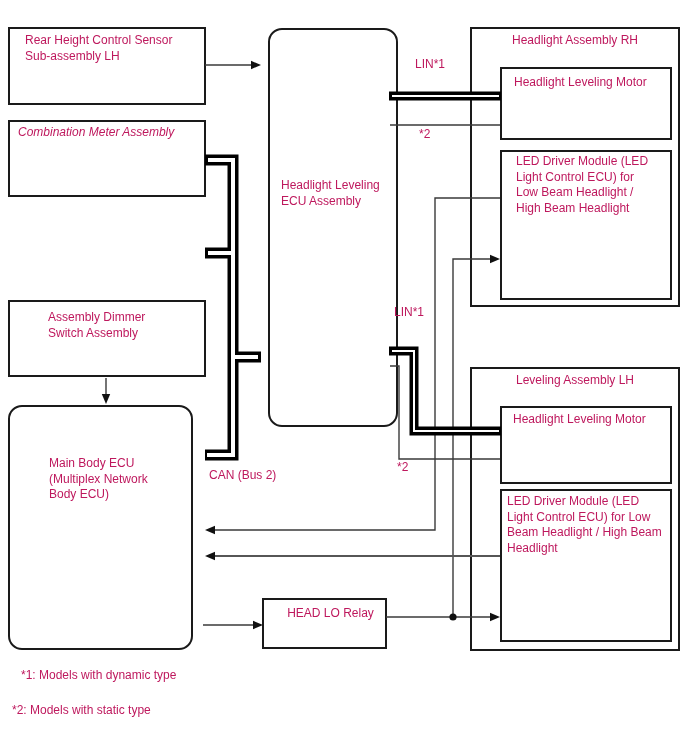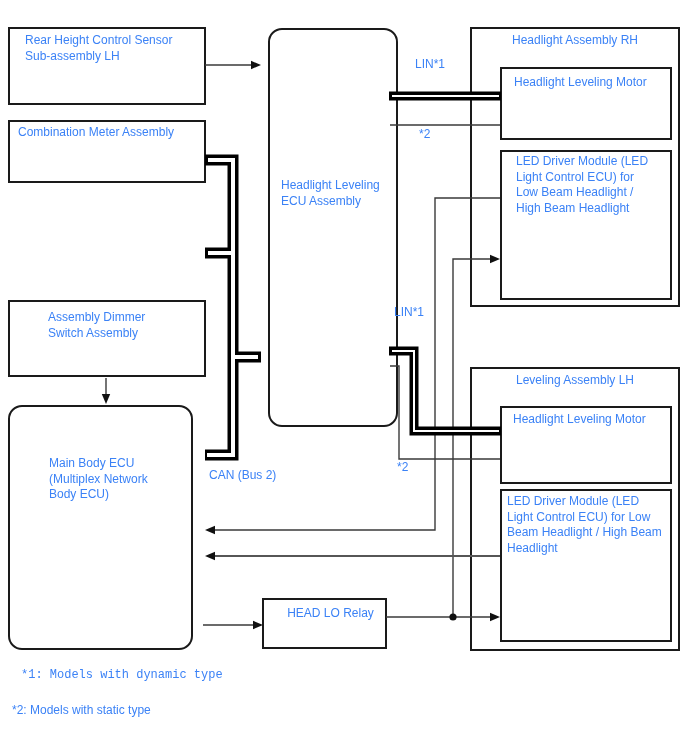--- a/index.html
+++ b/index.html
@@ -1,19 +1,19 @@
 <!DOCTYPE html>
 <html><head>
 <meta charset="utf-8">
 <style>
   html,body{margin:0;padding:0;background:#fff;}
   .canvas{
     position:relative;width:688px;height:755px;background:#ffffff;
     font-family:"Liberation Sans","DejaVu Sans",sans-serif;
-    font-size:12px;color:#3b82f6;overflow:hidden;
+    font-size:12px;color:#be185d;overflow:hidden;
   }
   .box{
     position:absolute;background:#ffffff;border:2px solid #1a1a1a;
     box-sizing:border-box;
   }
   .rounded{border-radius:12px;}
   .rounded-lg{border-radius:14px;}
   .lbl{white-space:pre-line;line-height:15.5px;}
   .ttl{display:block;text-align:center;line-height:14px;}
   .wire-label{position:absolute;line-height:13px;}
@@ -24,21 +24,21 @@
 </head>
 <body>
 
 <div class="canvas">
 
   <div class="box" style="left:8px;top:27px;width:198px;height:78px;">
     <div class="lbl" style="padding:4px 8px 0 15px;">Rear Height Control Sensor
 Sub-assembly LH</div>
   </div>
 
-  <div class="box" style="left:8px;top:120px;width:198px;height:63px;">
+  <div class="box" style="left:8px;top:120px;width:198px;height:77px;font-style:italic;">
     <div class="lbl" style="padding:3px 4px 0 8px;">Combination Meter Assembly</div>
   </div>
 
 
   <div class="box" style="left:8px;top:300px;width:198px;height:77px;">
     <div class="lbl" style="padding:8px 0 0 38px;">Assembly Dimmer
 Switch Assembly</div>
   </div>
 
   <div class="box rounded-lg" style="left:8px;top:405px;width:185px;height:245px;">
@@ -85,21 +85,21 @@
   <div class="box" style="left:262px;top:598px;width:125px;height:51px;">
     <div class="lbl" style="padding:6px 0 0 12px;text-align:center;">HEAD LO Relay</div>
   </div>
 
   <div class="wire-label" style="left:415px;top:58px;">LIN*1</div>
   <div class="wire-label" style="left:419px;top:128px;">*2</div>
   <div class="wire-label" style="left:394px;top:306px;">LIN*1</div>
   <div class="wire-label" style="left:397px;top:461px;">*2</div>
   <div class="wire-label" style="left:209px;top:469px;">CAN (Bus 2)</div>
 
-  <div class="footnote" style="left:21px;top:668px;font-family:Liberation Mono, monospace;">*1: Models with dynamic type</div>
+  <div class="footnote" style="left:21px;top:668px;">*1: Models with dynamic type</div>
   <div class="footnote" style="left:12px;top:703px;">*2: Models with static type</div>
 
   <svg class="wires" width="688" height="755" viewBox="0 0 688 755">
 
     <g stroke="#3a3a3a" stroke-width="1.4" fill="none">
       <path d="M205 65 H256"></path>
       <path d="M106 378 V399"></path>
       <path d="M203 625 H257"></path>
       <path d="M386 617 H494"></path>
       <path d="M453 617 V259 H494"></path>

